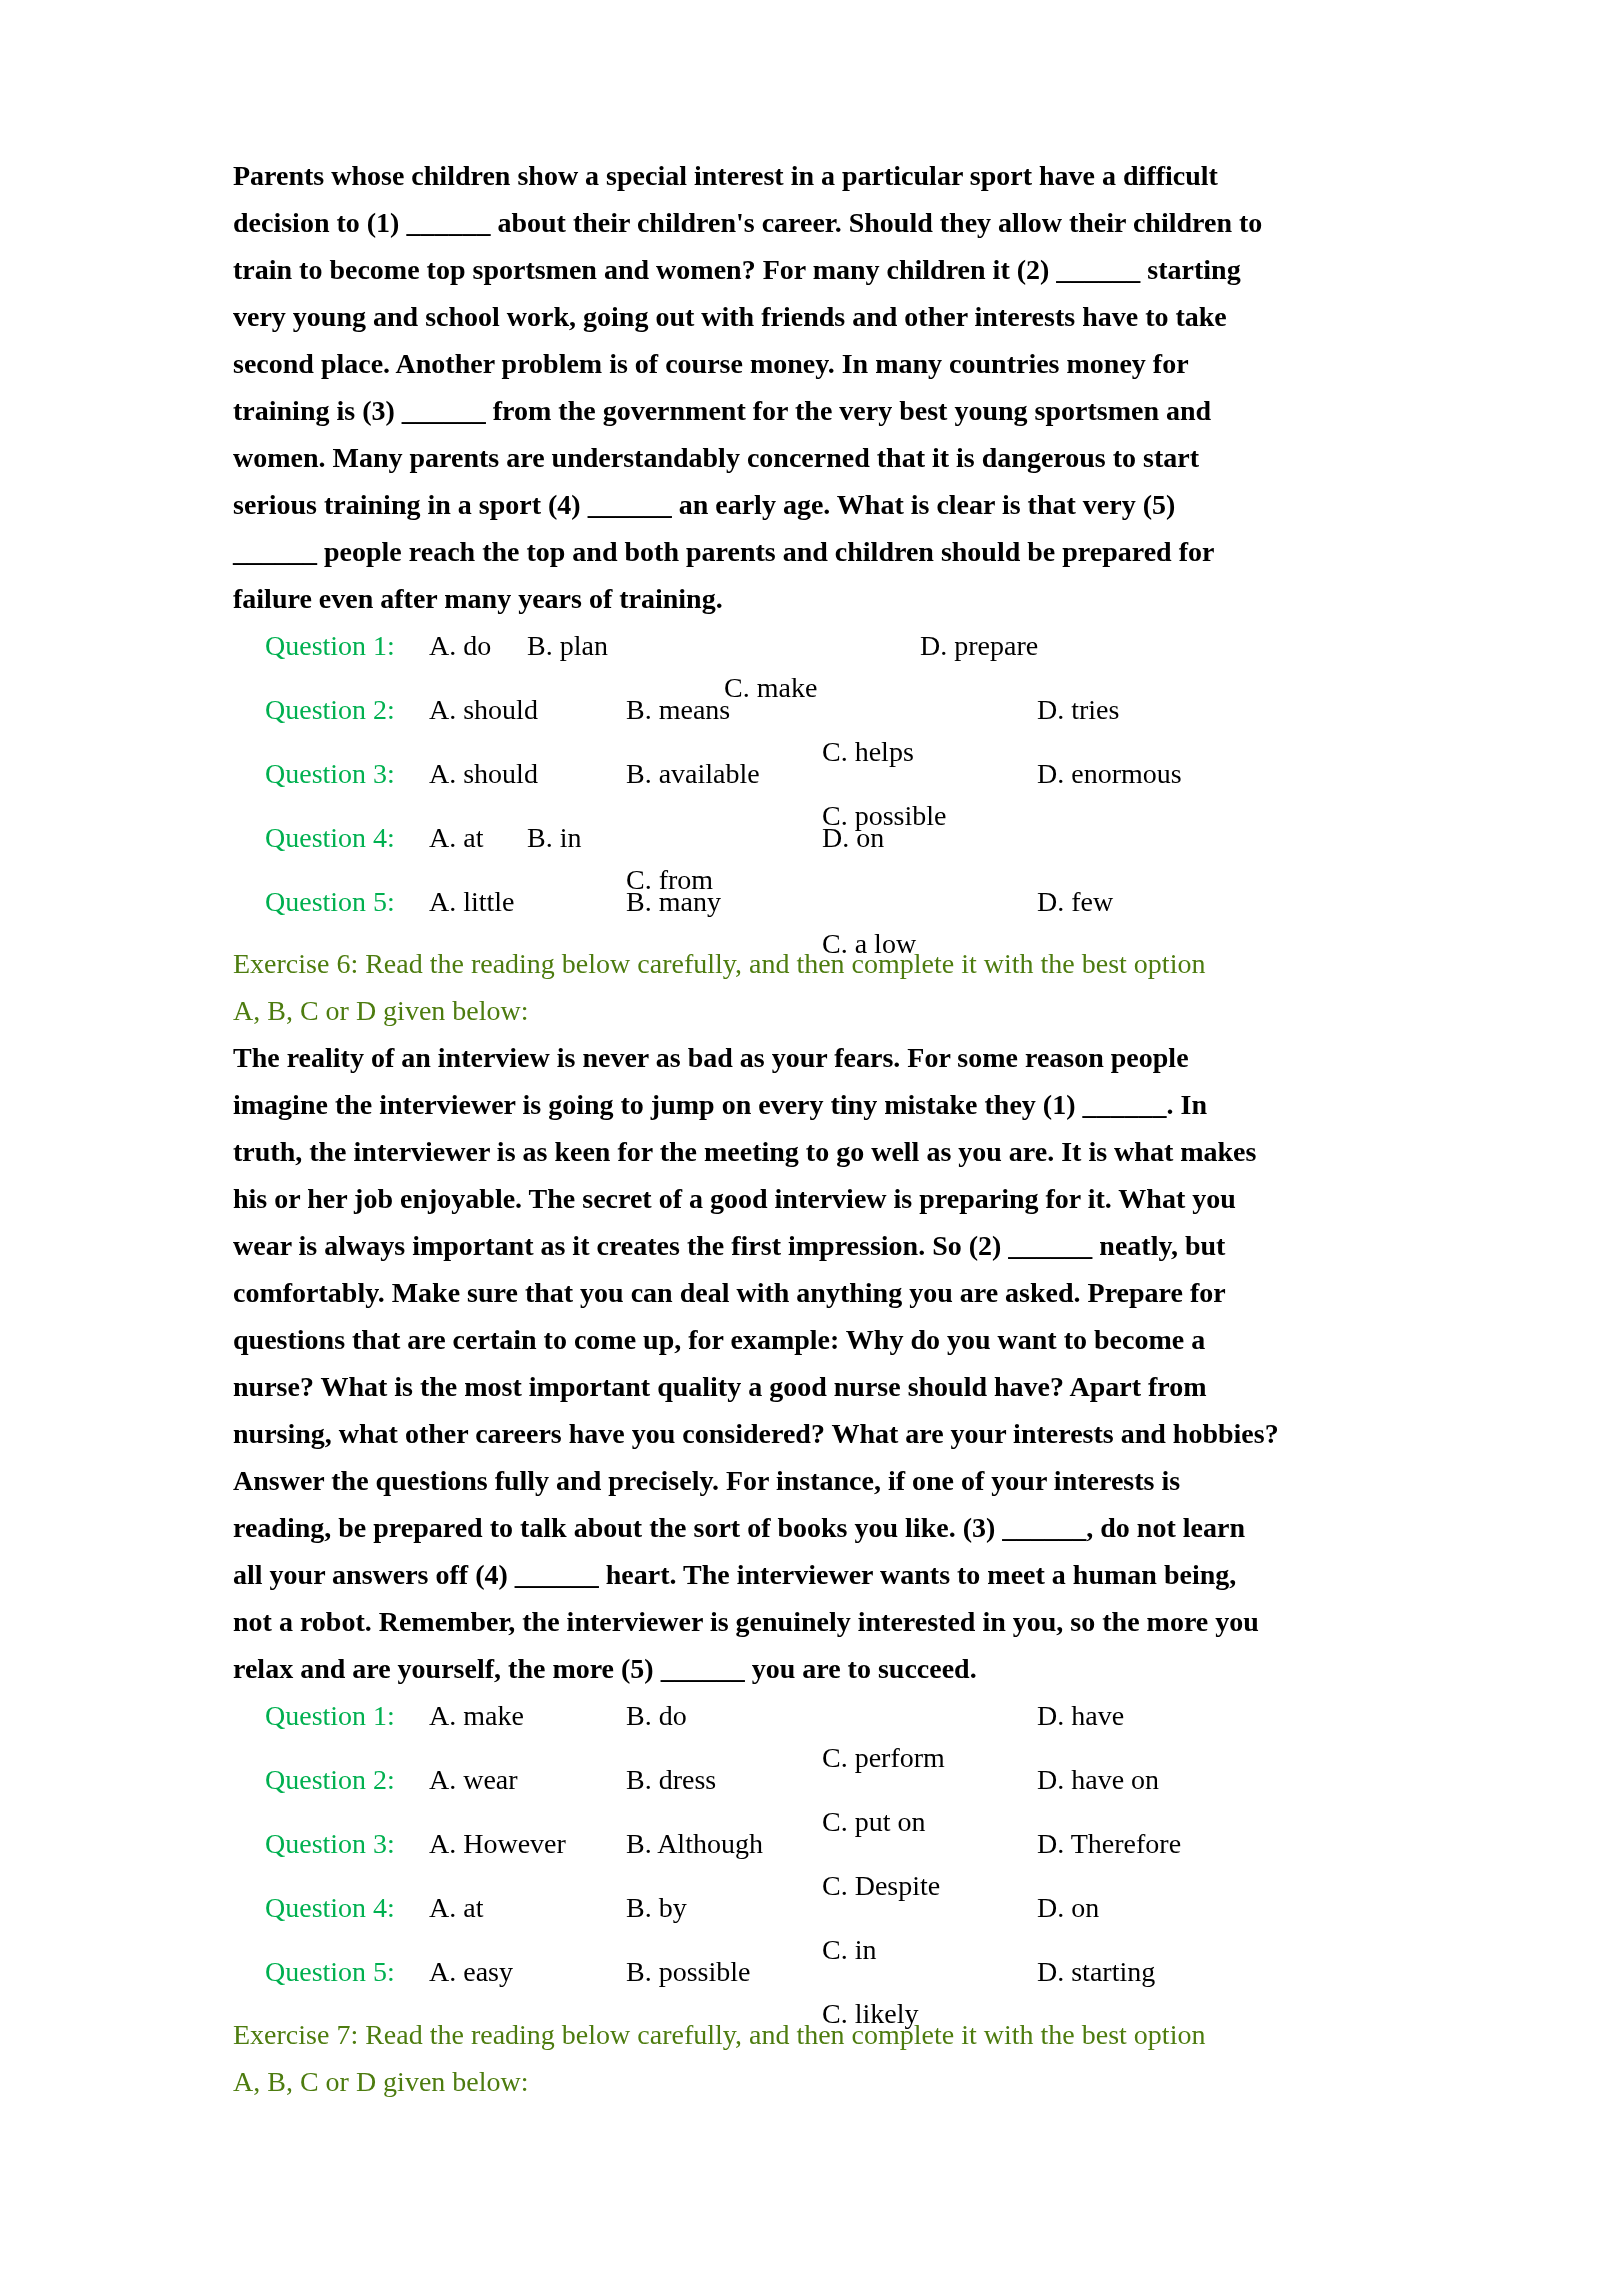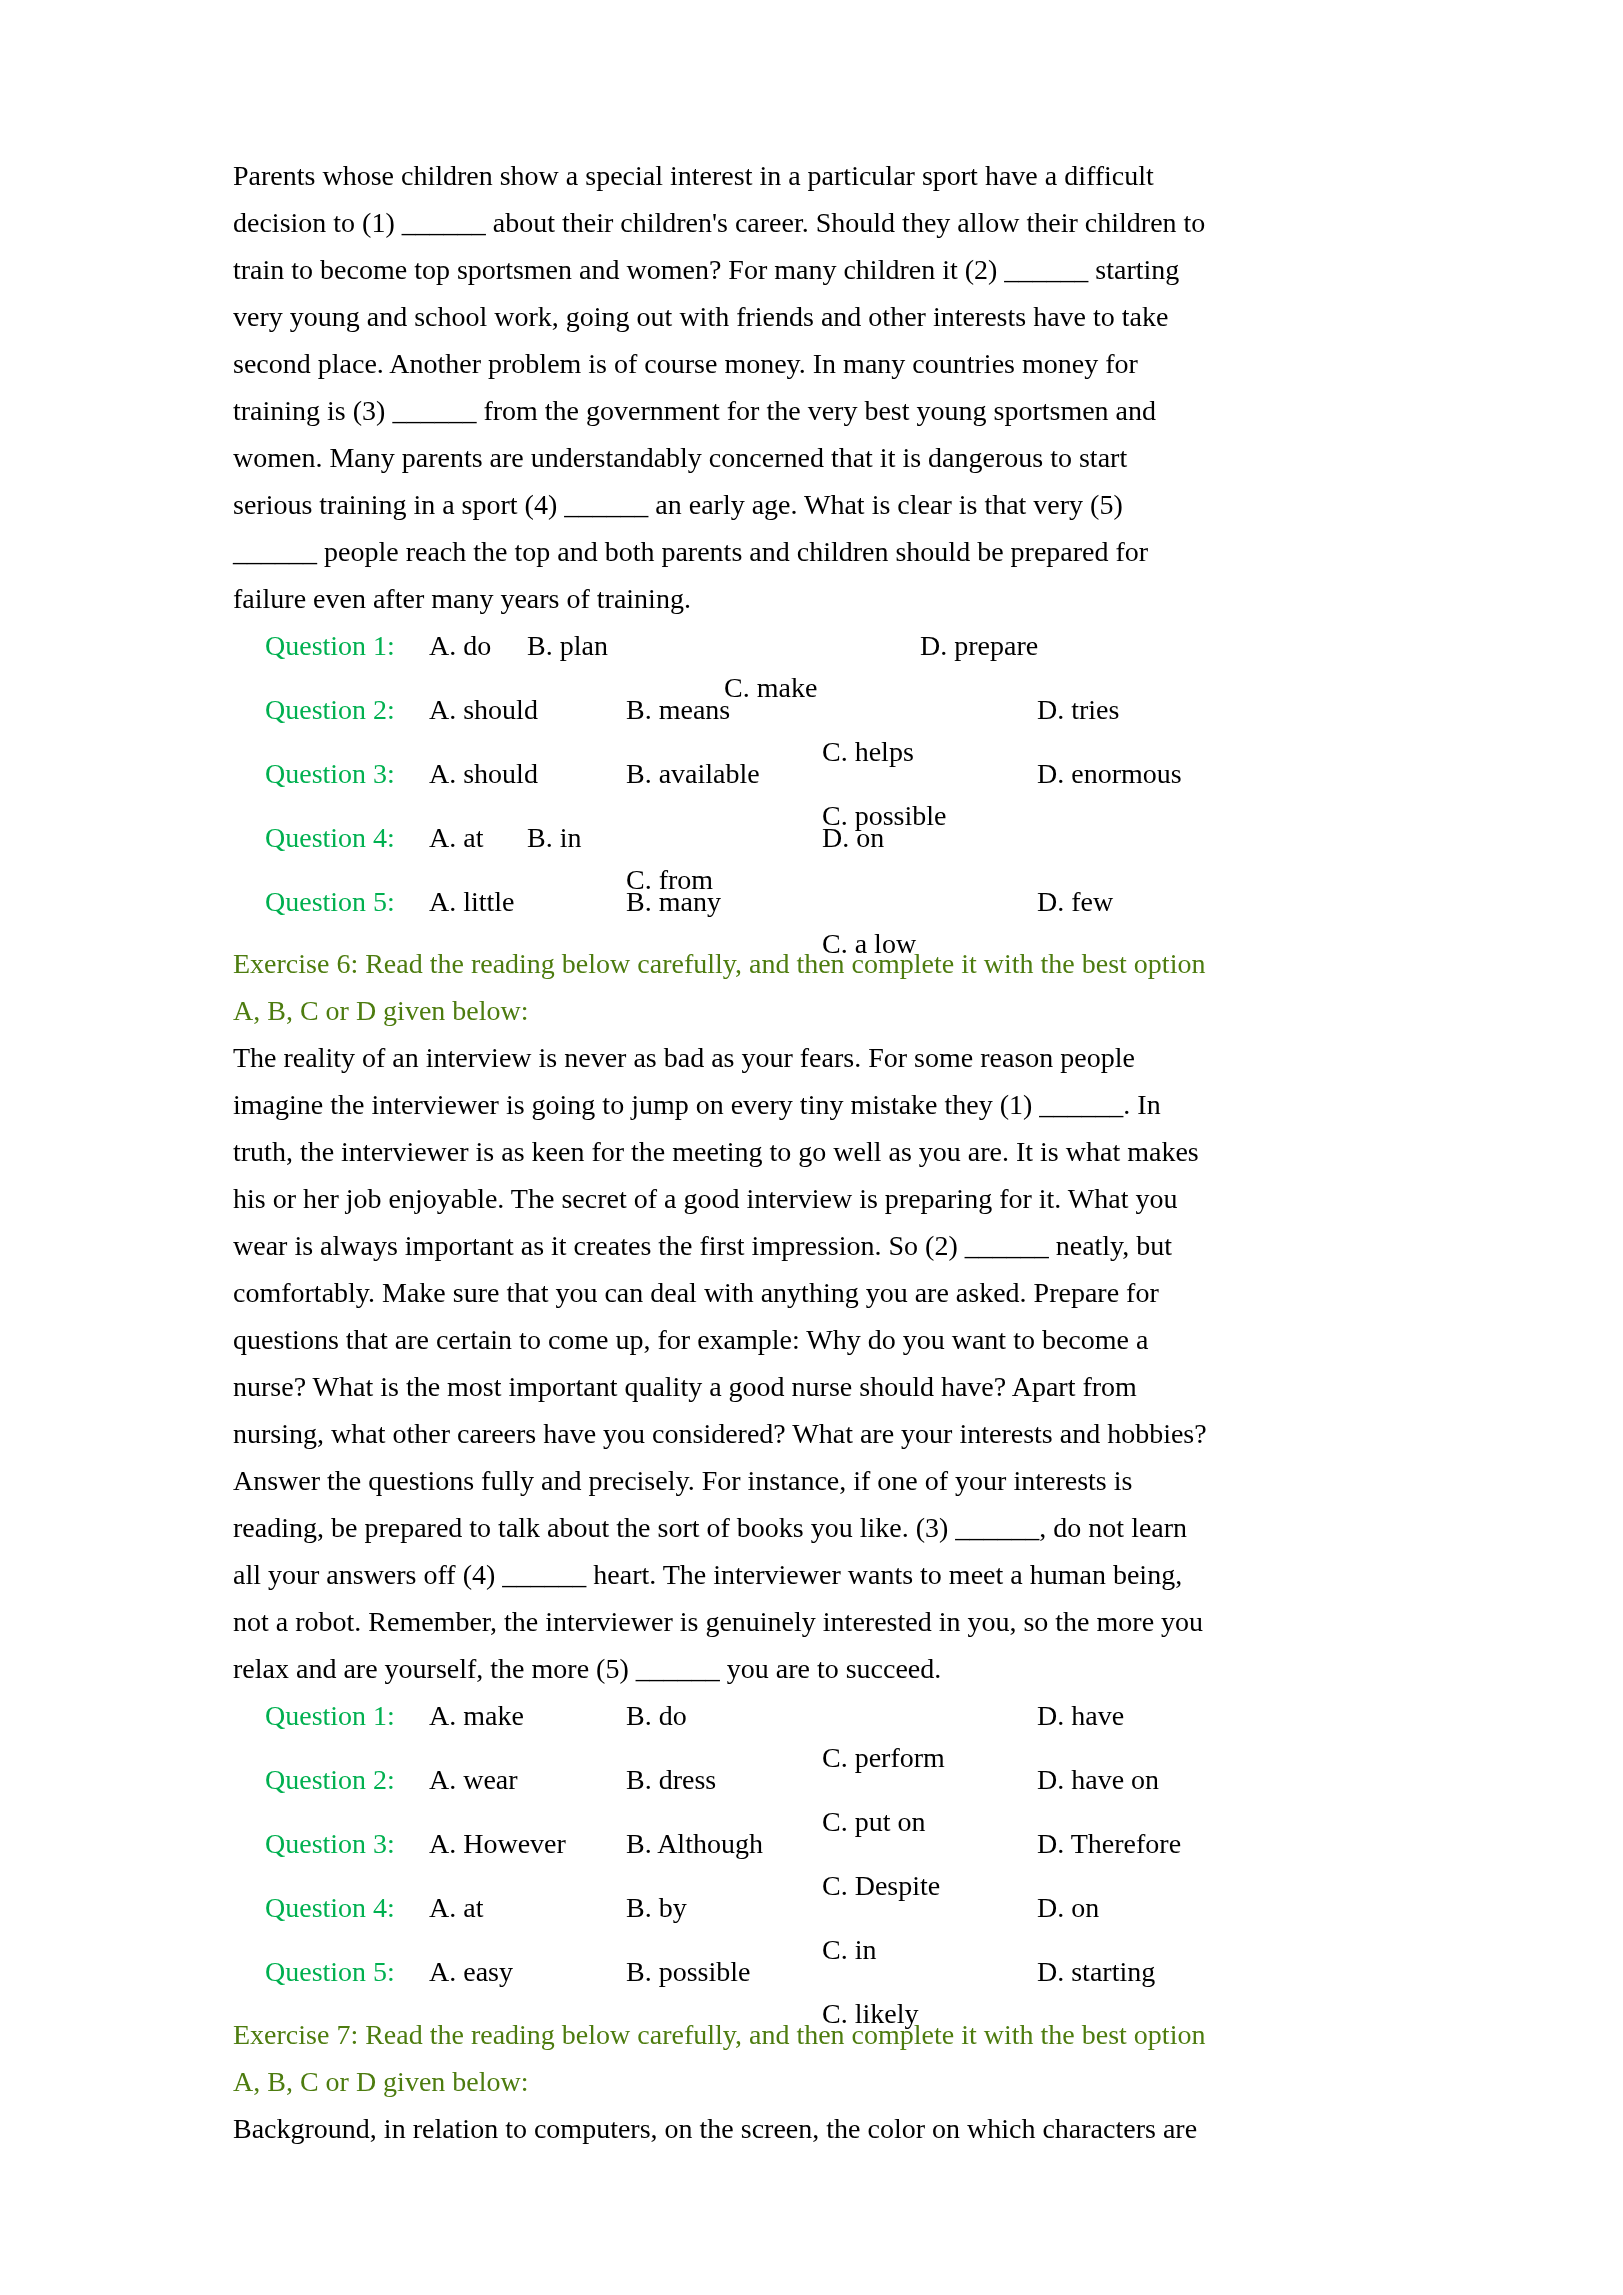--- a/index.html
+++ b/index.html
@@ -1,21 +1,21 @@
 <!DOCTYPE html>
 <html style="font-size:12.6px"><head>
 <meta charset="utf-8">
 <style>
   html, body { margin: 0; padding: 0; background: #ffffff; }
   body { width: 1623px; height: 2295px; position: relative; overflow: hidden; }
   .page {
     position: absolute; left: 233px; top: 152px; width: 1257px;
     font-family: "Liberation Serif", serif; font-size: 28px; line-height: 47px; color: #000000;
   }
-  .para { margin: 0; white-space: pre-line; }
+  .para { margin: 0; white-space: pre-line; font-weight: bold; }
   .heading { margin: 0; color: #4d7c0f; white-space: pre-line; }
   .opts { margin: 0; }
   .opt-row { position: relative; height: 64px; line-height: 47px; }
   .opt-row:first-child { height: 64px; }
   .opt-row .q { position: absolute; left: 0; color: #00B050; margin-left: 32px; }
   .opt-row .o { position: absolute; white-space: nowrap; }
   .col-a { left: 196px; }
   .col-b { left: 393px; }
   .col-c { left: 589px; margin-top: 42px; }
   .col-d { left: 804px; }
@@ -131,16 +131,15 @@
       <span class="q">Question 5:</span>
       <span class="o col-a">A. easy</span>
       <span class="o col-b">B. possible</span>
       <span class="o col-c">C. likely</span>
       <span class="o col-d">D. starting</span>
     </div>
   </div>
 
   <p class="heading after-opts">Exercise 7: Read the reading below carefully, and then complete it with the best option
 A, B, C or D given below:</p>
-  <p class="para">Background, in relation to computers, on the screen, the color on which characters are</p>
 
 </div>
 
 
 </body></html>

